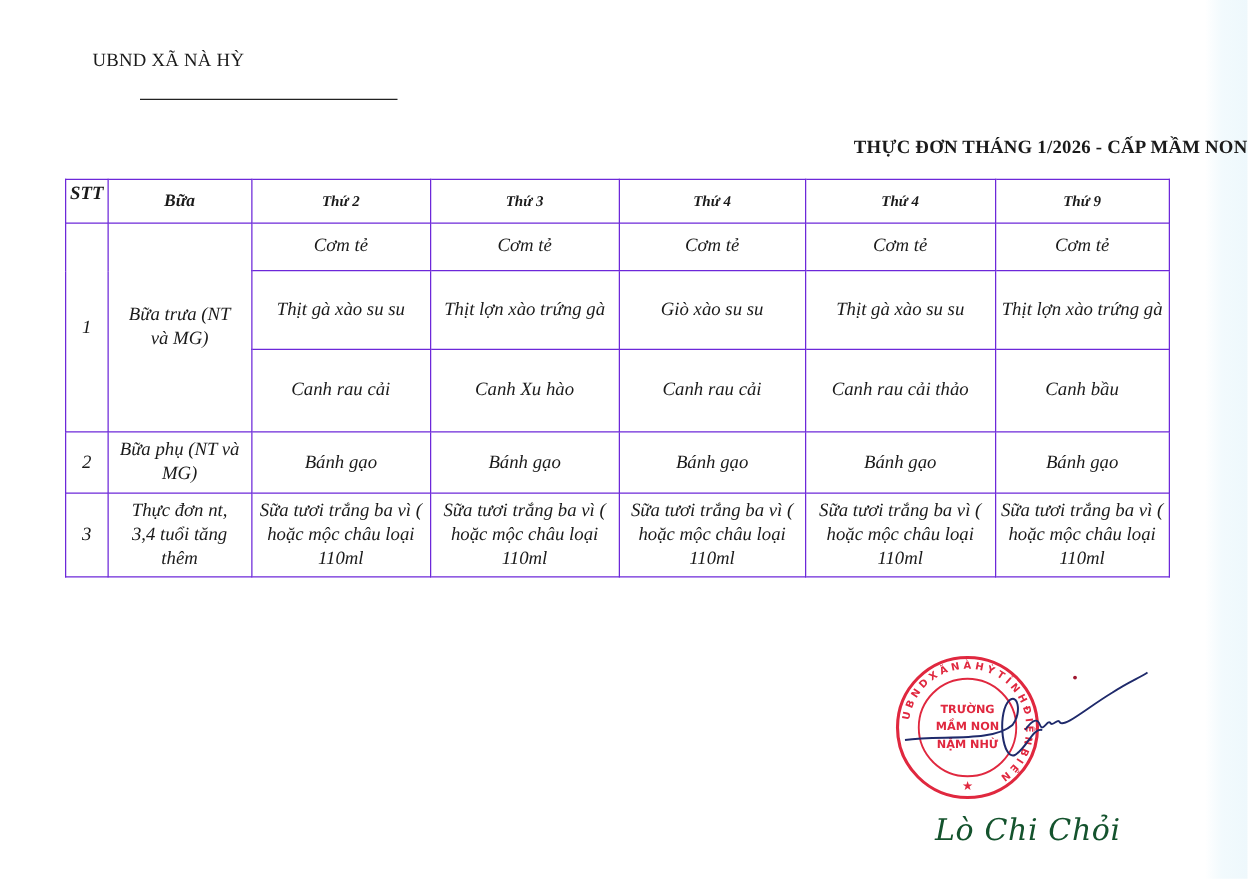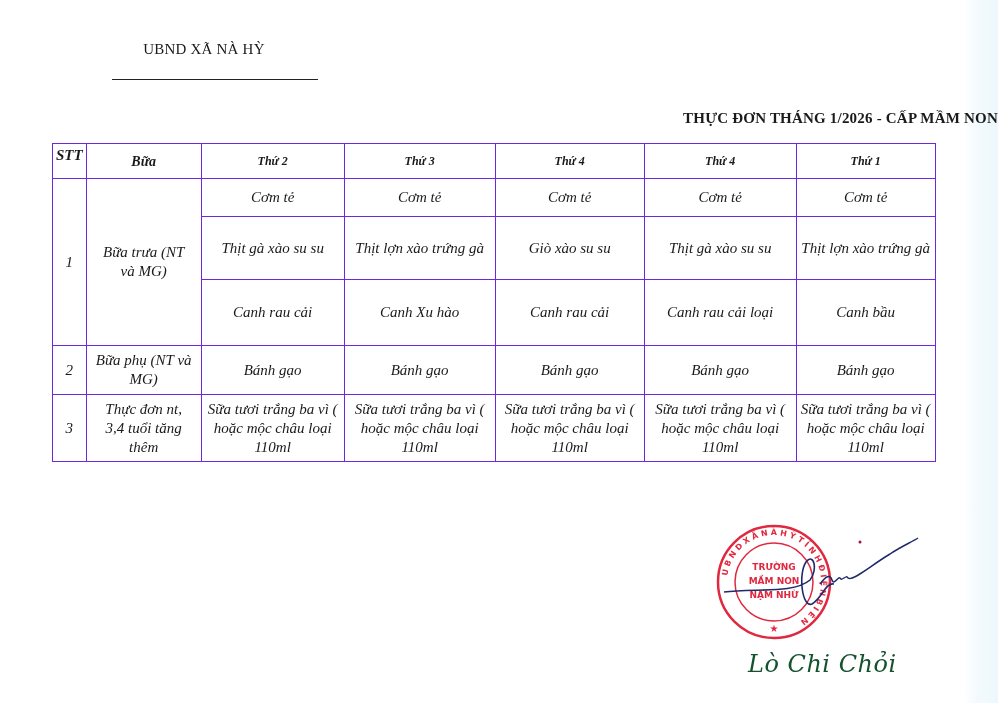--- a/index.html
+++ b/index.html
@@ -4,21 +4,21 @@
 <style>
   html, body { margin:0; padding:0; }
   body {
     width:998px; height:703px; background:#ffffff; position:relative; overflow:hidden;
     font-family:"Liberation Serif","DejaVu Serif",serif; color:#1a1a1a;
   }
   .edge-tint {
     position:absolute; right:0; top:0; width:34px; height:703px;
     background:linear-gradient(to right,#ffffff,#f2fafd 40%,#eef8fc);
   }
-  .org { position:absolute; left:74px; top:40px; width:260px; text-align:center; }
+  .org { position:absolute; left:74px; top:40px; width:260px; }
   .org .parent { font-size:15px; letter-spacing:0.2px; line-height:18px; }
   .org .school {
     font-size:15px; font-weight:bold; line-height:19px; white-space:nowrap;
   }
   .org .underline {
     position:absolute; left:38px; top:39px; width:206px; height:1px; background:#222;
   }
   .title {
     position:absolute; left:0; width:998px; top:94px; text-align:right;
     font-size:15px; font-weight:bold; letter-spacing:0.2px;margin-top:16px;
@@ -66,21 +66,21 @@
       <col style="width:139px">
   </colgroup>
   <tbody>
       <tr>
     <th class="stt">STT</th>
     <th class="bua">Bữa</th>
     <th>Thứ 2</th>
     <th>Thứ 3</th>
     <th>Thứ 4</th>
     <th>Thứ 4</th>
-    <th>Thứ 1</th>
+    <th>Thứ 9</th>
   </tr>
 
   <tr style="height:38px">
     <td rowspan="3">1</td>
     <td rowspan="3" style="padding:0 14px">Bữa trưa (NT và MG)</td>
     <td>Cơm tẻ</td>
     <td>Cơm tẻ</td>
     <td>Cơm tẻ</td>
     <td>Cơm tẻ</td>
     <td>Cơm tẻ</td>
@@ -89,21 +89,21 @@
     <td>Thịt gà xào su su</td>
     <td style="white-space:nowrap;padding:0 1px">Thịt lợn xào trứng gà</td>
     <td>Giò xào su su</td>
     <td>Thịt gà xào su su</td>
     <td>Thịt lợn xào trứng gà</td>
   </tr>
   <tr style="height:66px">
     <td>Canh rau cải</td>
     <td>Canh Xu hào</td>
     <td>Canh rau cải</td>
-    <td>Canh rau cải loại</td>
+    <td>Canh rau cải thảo</td>
     <td>Canh bầu</td>
   </tr>
 
   <tr style="height:49px">
     <td>2</td>
     <td style="text-align:center">Bữa phụ (NT và MG)</td>
     <td>Bánh gạo</td>
     <td>Bánh gạo</td>
     <td>Bánh gạo</td>
     <td>Bánh gạo</td>

